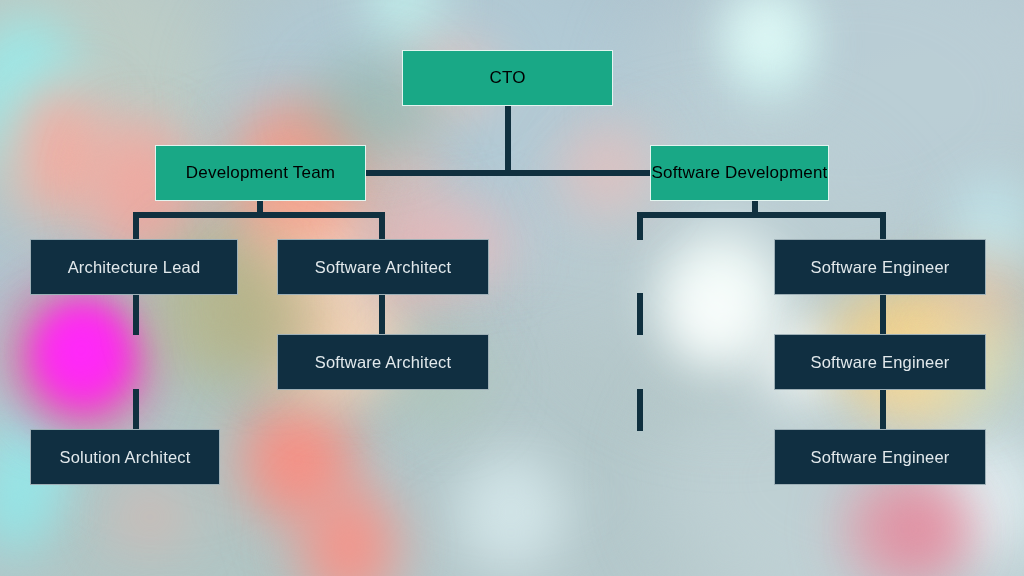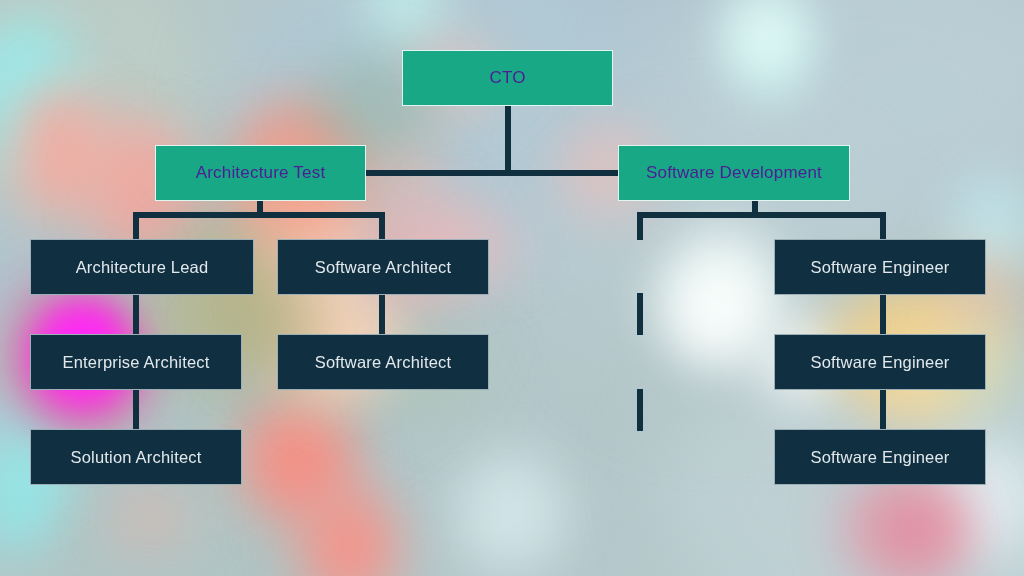--- a/index.html
+++ b/index.html
@@ -34,21 +34,21 @@
     align-items:center;
     justify-content:center;
     text-align:center;
     letter-spacing:.2px;
     line-height:1.15;
     z-index:5;
   }
   .node.green {
     background:#19a886;
     border:1px solid rgba(255,255,255,.88);
-    color:#4c1d95;
+    color:#000000;
     font-size:17px;
   }
   .node.dark {
     background:#102f41;
     border:1px solid rgba(214,226,228,.72);
     color:#e2e9ec;
     font-size:16.5px;
   }
 
   .conn {
@@ -149,34 +149,31 @@
   <div class="conn" style="left:637px; top:389px; width:6px; height:42px;"></div>
 
   <div class="conn" style="left:880px; top:293px; width:6px; height:42px;"></div>
   <div class="conn" style="left:880px; top:389px; width:6px; height:42px;"></div>
 
   <div class="node green" style="left:402px; top:50px; width:211px; height:56px;">
     <span>CTO</span>
   </div>
 
   <div class="node green" style="left:155px; top:145px; width:211px; height:56px;">
-    <span>Architecture Test</span>
+    <span>Development Team</span>
   </div>
 
-  <div class="node green" style="left:618px; top:145px; width:232px; height:56px;">
+  <div class="node green" style="left:650px; top:145px; width:179px; height:56px;">
     <span>Software Development</span>
   </div>
 
-  <div class="node dark" style="left:30px; top:239px; width:224px; height:56px;">
+  <div class="node dark" style="left:30px; top:239px; width:208px; height:56px;">
     <span>Architecture Lead</span>
   </div>
-  <div class="node dark" style="left:30px; top:334px; width:212px; height:56px;">
-    <span>Enterprise Architect</span>
-  </div>
-  <div class="node dark" style="left:30px; top:429px; width:212px; height:56px;">
+  <div class="node dark" style="left:30px; top:429px; width:190px; height:56px;">
     <span>Solution Architect</span>
   </div>
 
   <div class="node dark" style="left:277px; top:239px; width:212px; height:56px;">
     <span>Software Architect</span>
   </div>
   <div class="node dark" style="left:277px; top:334px; width:212px; height:56px;">
     <span>Software Architect</span>
   </div>
 

